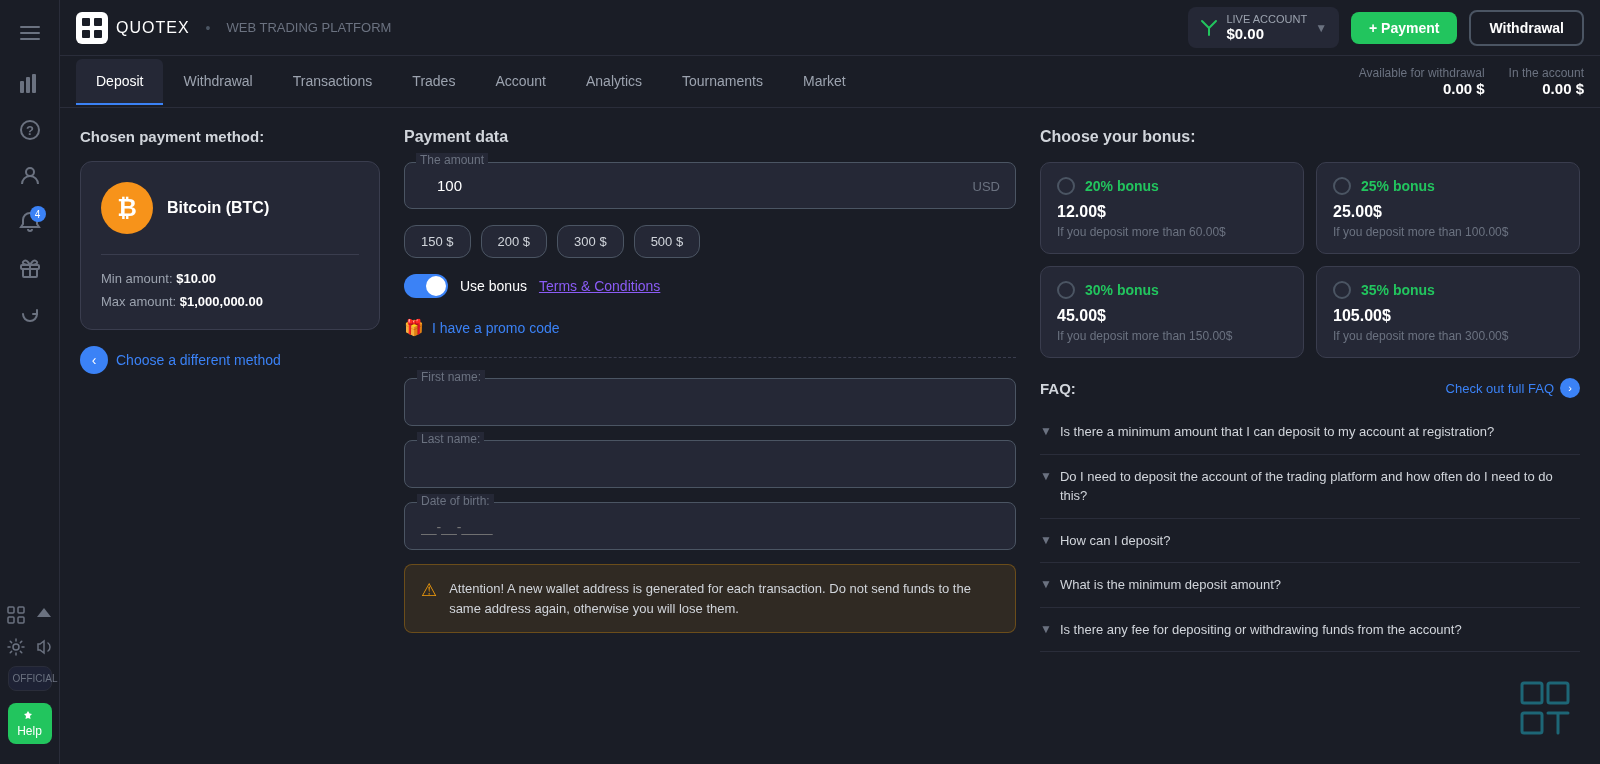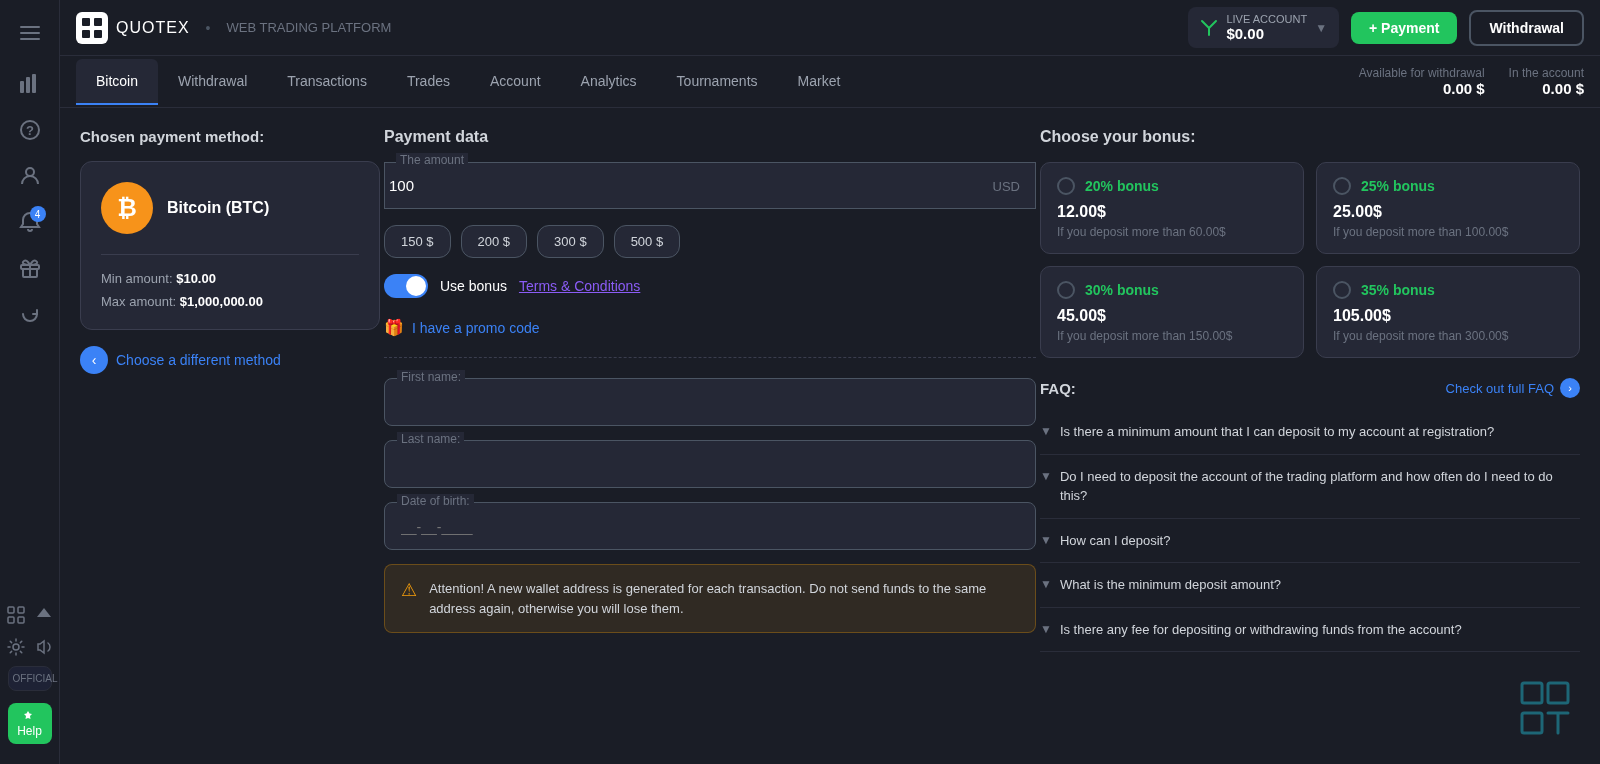--- a/index.html
+++ b/index.html
@@ -34,41 +34,41 @@
     
     .nav-tabs { background: #1a1d26; border-bottom: 1px solid #2a2d3a; display: flex; align-items: center; padding: 0 16px; flex-shrink: 0; height: 52px; }
     .nav-tab { color: #9ca3af; padding: 14px 20px; cursor: pointer; font-size: 14px; border-bottom: 2px solid transparent; white-space: nowrap; }
     .nav-tab.active { color: #fff; background: #252836; border-radius: 6px 6px 0 0; border-bottom: 2px solid #3b82f6; }
     .nav-right { margin-left: auto; display: flex; align-items: center; gap: 24px; }
     .nav-stat { text-align: right; }
     .nav-stat-label { color: #6b7280; font-size: 12px; }
     .nav-stat-value { color: #fff; font-size: 15px; font-weight: 600; }
 
     
-    .content { display: flex; flex: 1; overflow: hidden; padding: 20px; gap: 4px; }
+    .content { display: flex; flex: 1; overflow: hidden; padding: 20px; gap: 24px; }
 
     
     .left-panel { width: 300px; flex-shrink: 0; }
     .panel-title { color: #d1d5db; font-size: 15px; font-weight: 600; margin-bottom: 16px; }
     .payment-card { background: #252836; border-radius: 12px; padding: 20px; border: 1px solid #3a3d4e; }
     .payment-card-header { display: flex; align-items: center; gap: 14px; margin-bottom: 20px; }
     .btc-icon { width: 52px; height: 52px; background: #f7931a; border-radius: 50%; display: flex; align-items: center; justify-content: center; font-size: 24px; font-weight: 700; color: #fff; }
     .payment-name { font-size: 16px; font-weight: 600; color: #fff; }
     .payment-limits { display: flex; flex-direction: column; gap: 8px; margin-top: 12px; padding-top: 16px; border-top: 1px solid #3a3d4e; }
     .limit-row { color: #9ca3af; font-size: 13px; }
     .limit-value { color: #fff; font-weight: 600; }
     .choose-method { display: flex; align-items: center; gap: 8px; color: #3b82f6; cursor: pointer; margin-top: 16px; font-size: 14px; }
     .back-btn { width: 28px; height: 28px; background: #3b82f6; border-radius: 50%; display: flex; align-items: center; justify-content: center; color: #fff; font-size: 14px; flex-shrink: 0; }
 
     
     .middle-panel { flex: 1; }
     .section-title { color: #d1d5db; font-size: 16px; font-weight: 600; margin-bottom: 16px; }
     .input-group { position: relative; margin-bottom: 16px; }
     .input-label { position: absolute; top: -9px; left: 12px; background: #252836; padding: 0 4px; color: #6b7280; font-size: 12px; z-index: 1; }
-    .input-field { width: 100%; background: #252836; border: 1px solid #4b5563; border-radius: 0; padding: 14px 4px; color: #fff; font-size: 15px; outline: none; }
+    .input-field { width: 100%; background: #252836; border: 1px solid #4b5563; border-radius: 8px; padding: 14px 32px; color: #fff; font-size: 15px; outline: none; }
     .input-suffix { position: absolute; right: 16px; top: 50%; transform: translateY(-50%); color: #6b7280; font-size: 13px; }
     .quick-amounts { display: flex; gap: 10px; margin-bottom: 16px; }
     .amount-btn { background: #252836; border: 1px solid #4b5563; border-radius: 12px; padding: 8px 16px; color: #d1d5db; cursor: pointer; font-size: 13px; }
     .bonus-toggle { display: flex; align-items: center; gap: 12px; margin-bottom: 20px; }
     .toggle { width: 44px; height: 24px; background: #3b82f6; border-radius: 12px; position: relative; cursor: pointer; flex-shrink: 0; }
     .toggle-knob { width: 20px; height: 20px; background: #fff; border-radius: 50%; position: absolute; top: 2px; left: 22px; }
     .terms-link { color: #8b5cf6; cursor: pointer; text-decoration: underline; }
     .promo-link { color: #3b82f6; display: flex; align-items: center; gap: 8px; cursor: pointer; font-size: 14px; margin-bottom: 20px; padding-bottom: 20px; border-bottom: 1px dashed #3a3d4e; }
     .form-field { background: #252836; border: 1px solid #4b5563; border-radius: 8px; padding: 14px 16px; color: #6b7280; font-size: 14px; position: relative; margin-bottom: 14px; }
     .field-label { position: absolute; top: -9px; left: 12px; background: #252836; padding: 0 4px; color: #6b7280; font-size: 12px; }
@@ -205,21 +205,21 @@
           <div class="live-amount">$0.00</div>
         </div>
         <span class="chevron-down">▼</span>
       </div>
       <button class="deposit-btn">+ Payment</button>
       <button class="withdrawal-btn">Withdrawal</button>
     </div>
   </div>
 
   <div class="nav-tabs">
-    <div class="nav-tab active">Bitcoin</div>
+    <div class="nav-tab active">Deposit</div>
     <div class="nav-tab">Withdrawal</div>
     <div class="nav-tab">Transactions</div>
     <div class="nav-tab">Trades</div>
     <div class="nav-tab">Account</div>
     <div class="nav-tab">Analytics</div>
     <div class="nav-tab">Tournaments</div>
     <div class="nav-tab">Market</div>
     <div class="nav-right">
       <div class="nav-stat">
         <div class="nav-stat-label">Available for withdrawal</div>

